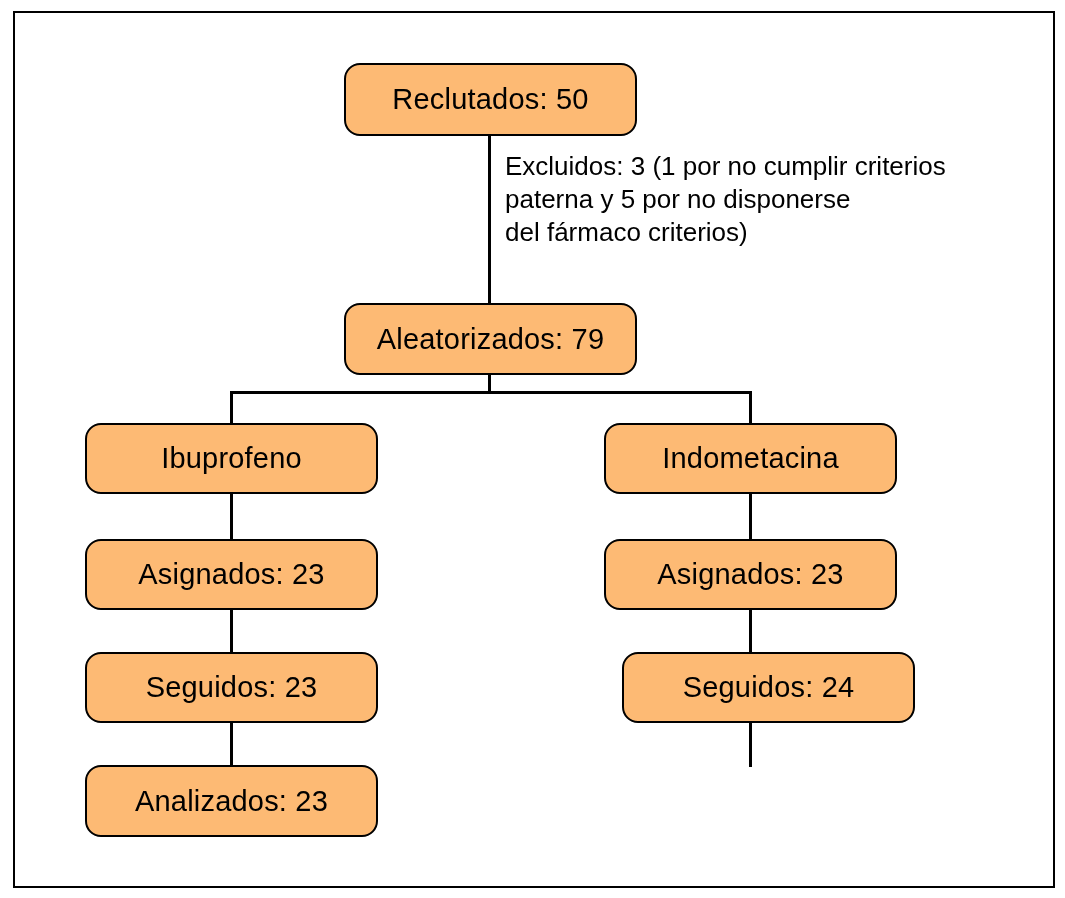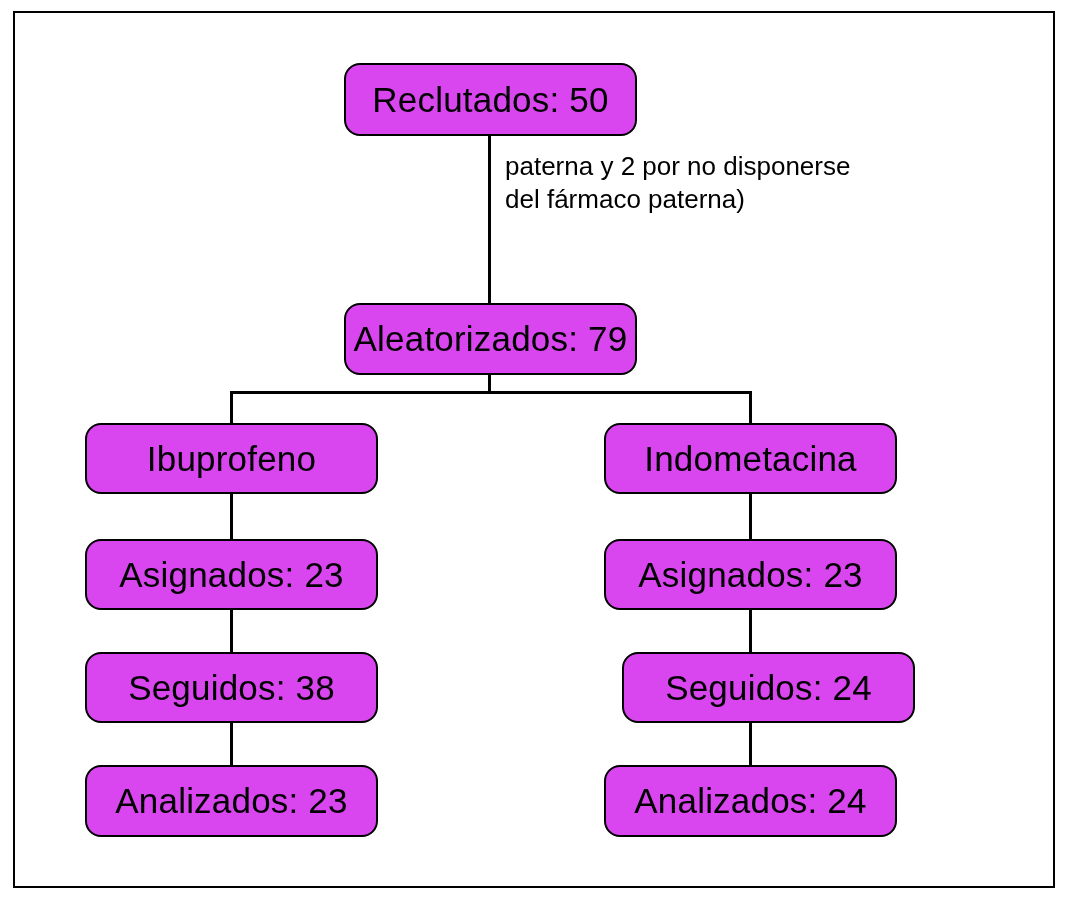--- a/index.html
+++ b/index.html
@@ -21,27 +21,27 @@
     top: 11px;
     width: 1042px;
     height: 877px;
     border: 2.5px solid #000000;
     box-sizing: border-box;
   }
   .node {
     position: absolute;
     box-sizing: border-box;
     width: 293px;
-    background: #d946ef;
+    background: #fdba74;
     border: 2.5px solid #000000;
     border-radius: 16px;
     display: flex;
     align-items: center;
     justify-content: center;
-    font-size: 35px;
+    font-size: 29px;
     color: #000000;
     letter-spacing: 0.2px;
     white-space: nowrap;
   }
   .vline {
     position: absolute;
     width: 3px;
     background: #000000;
   }
   .hline {
@@ -72,31 +72,31 @@
   <div class="vline" style="left:230px; top:391px; height:34px;"></div>
   <div class="vline" style="left:749px; top:391px; height:34px;"></div>
   <div class="vline" style="left:230px; top:492px; height:48px;"></div>
   <div class="vline" style="left:230px; top:608px; height:46px;"></div>
   <div class="vline" style="left:230px; top:721px; height:46px;"></div>
   <div class="vline" style="left:749px; top:492px; height:48px;"></div>
   <div class="vline" style="left:749px; top:608px; height:46px;"></div>
   <div class="vline" style="left:749px; top:721px; height:46px;"></div>
 
   <div class="note">
-    <span>paterna y 2 por no disponerse</span>
-    <span>del fármaco paterna)</span>
+    <span>Excluidos: 3 (1 por no cumplir criterios</span>
+    <span>paterna y 5 por no disponerse</span>
+    <span>del fármaco criterios)</span>
   </div>
 
   <div class="node" style="left:344px; top:63px;  height:73px;">Reclutados: 50</div>
   <div class="node" style="left:344px; top:303px; height:72px;">Aleatorizados: 79</div>
 
   <div class="node" style="left:604px; top:423px; height:71px;">Indometacina</div>
   <div class="node" style="left:85px;  top:423px; height:71px;">Ibuprofeno</div>
 
   <div class="node" style="left:85px;  top:539px; height:71px;">Asignados: 23</div>
-  <div class="node" style="left:85px;  top:652px; height:71px;">Seguidos: 38</div>
+  <div class="node" style="left:85px;  top:652px; height:71px;">Seguidos: 23</div>
   <div class="node" style="left:85px;  top:765px; height:72px;">Analizados: 23</div>
 
   <div class="node" style="left:604px; top:539px; height:71px;">Asignados: 23</div>
   <div class="node" style="left:622px; top:652px; height:71px;">Seguidos: 24</div>
-  <div class="node" style="left:604px; top:765px; height:72px;">Analizados: 24</div>
 
 </div>
 
 </body></html>

